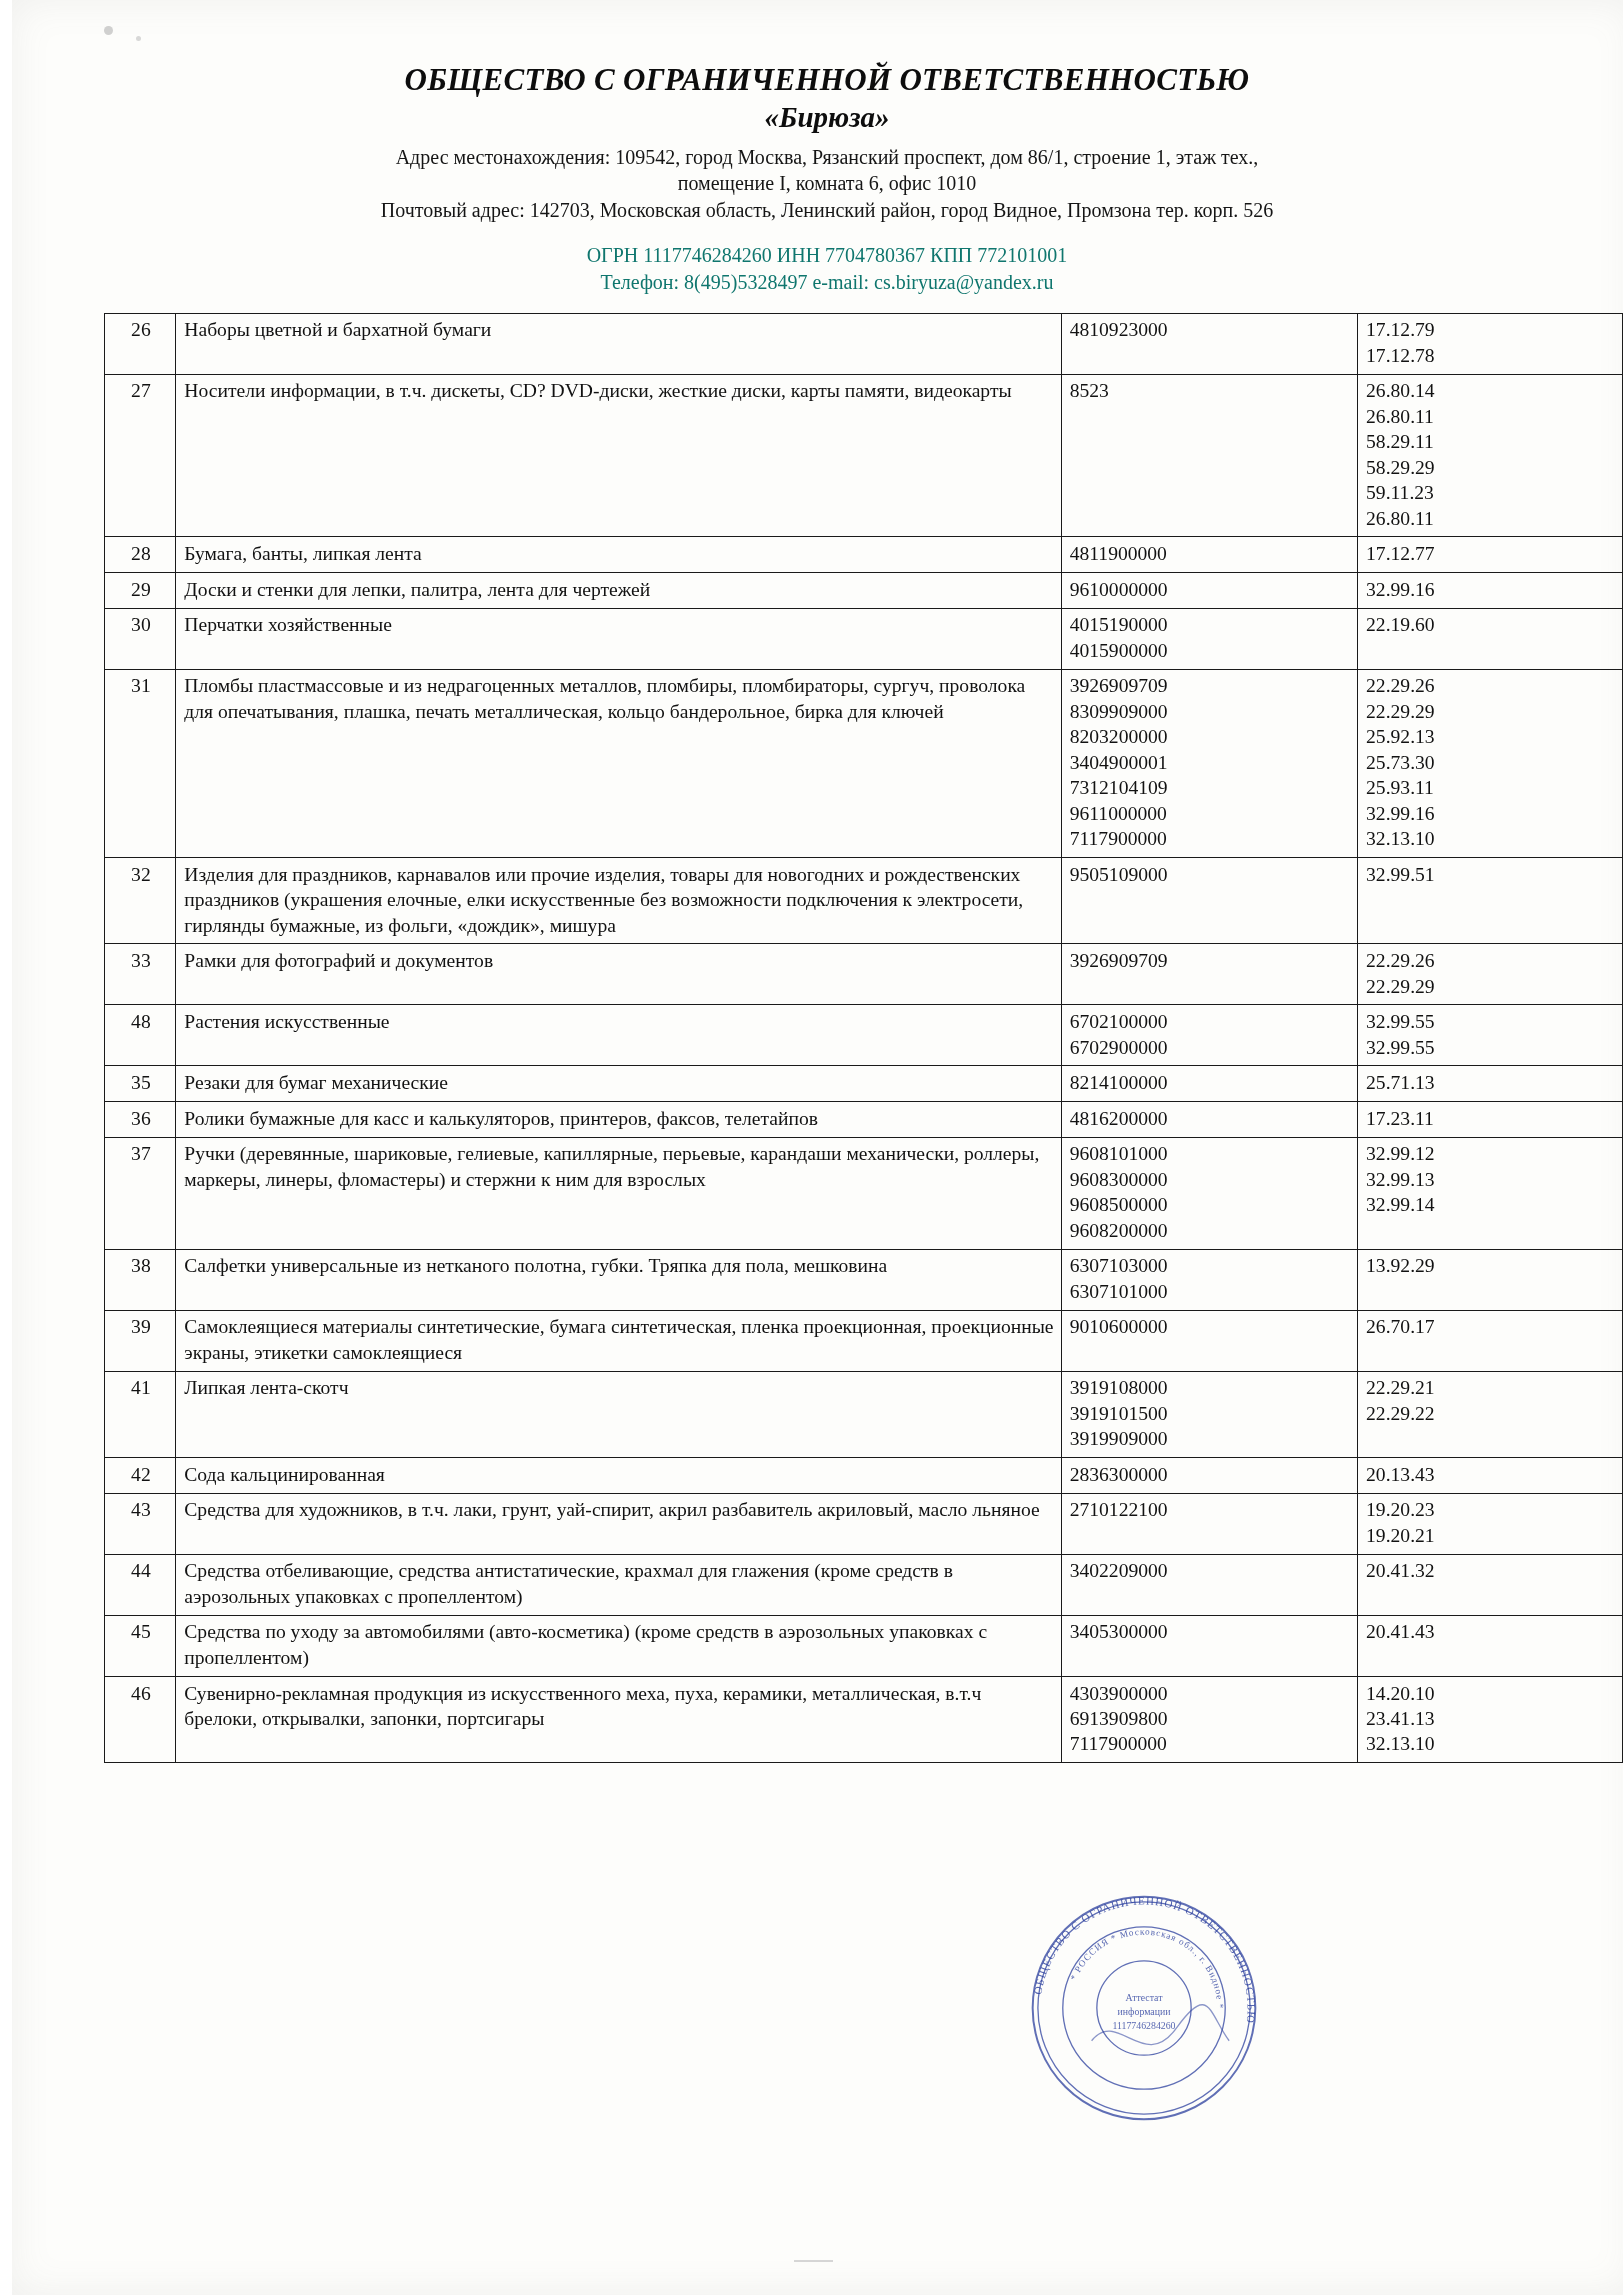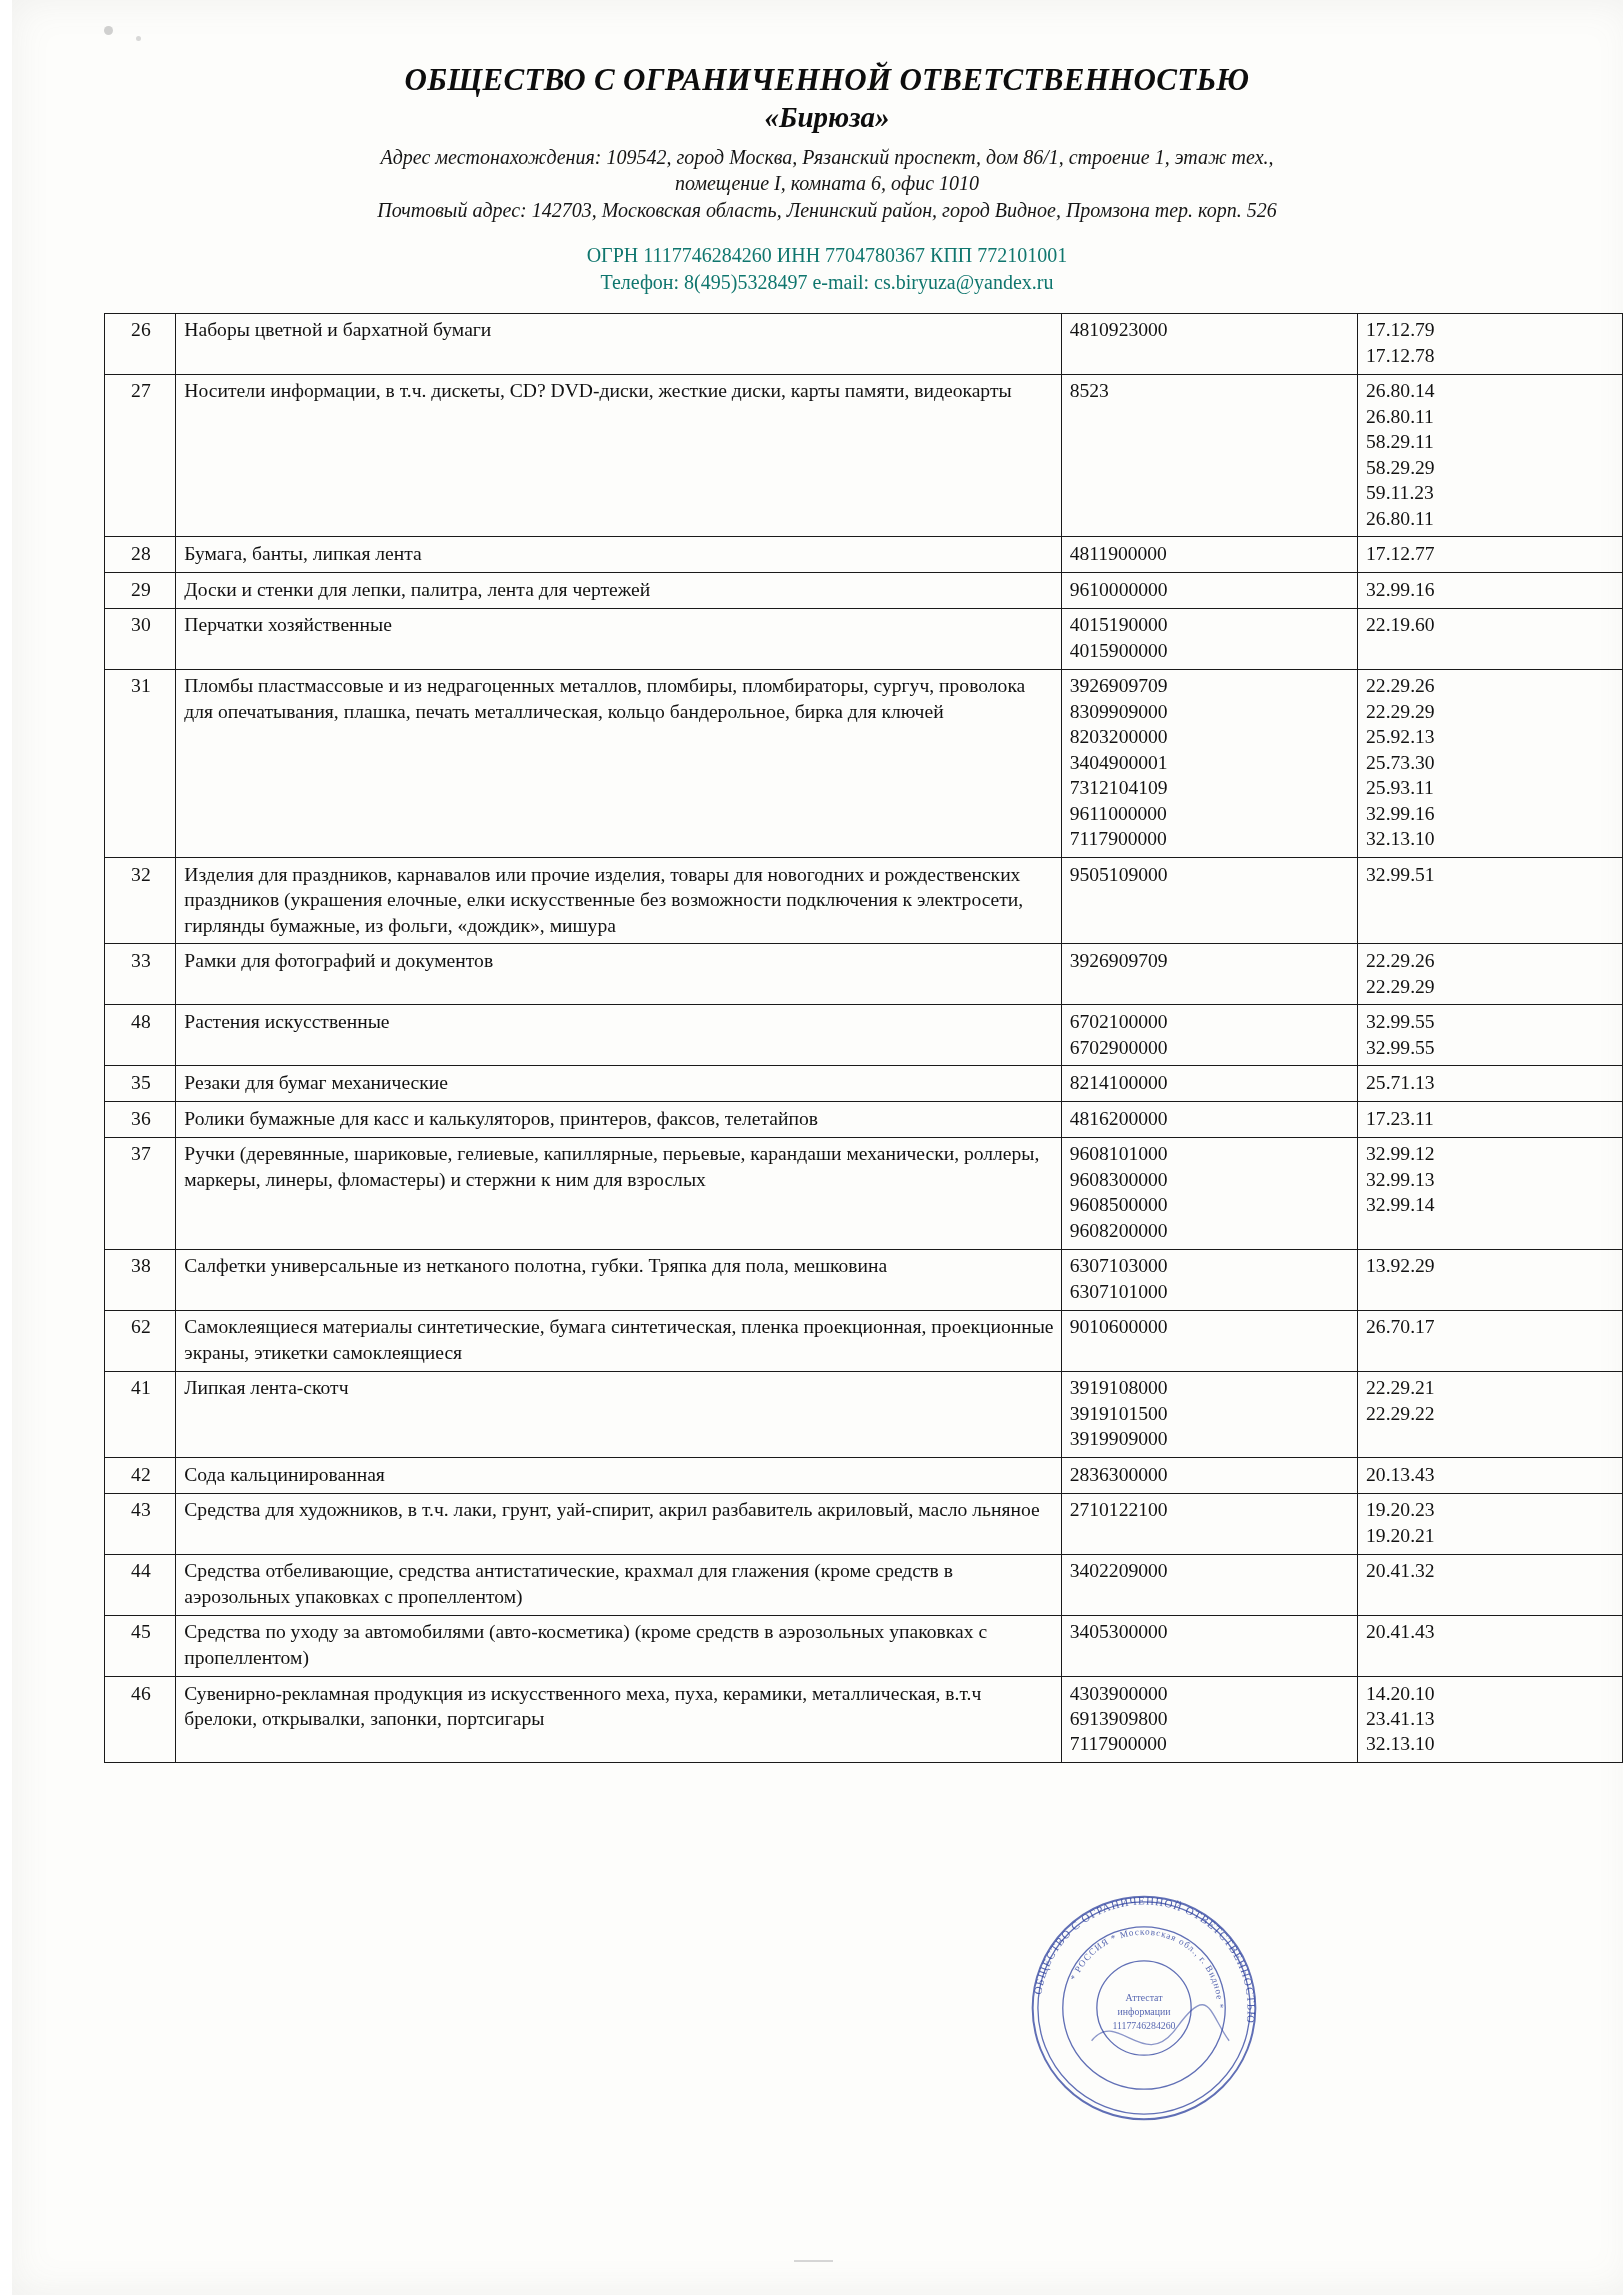--- a/index.html
+++ b/index.html
@@ -43,21 +43,20 @@
     font-style: italic;
     font-size: 29px;
     margin: 2.6px 0 10.5px 0;
     color: #0d0d0d;
   }
   .addr-line {
     text-align: center;
     font-size: 20px;
     line-height: 1.32;
     color: #151515;
-    font-style: italic;
   }
   .gap-block {
     margin-top: 18.3px;
   }
   .reg-line {
     text-align: center;
     font-size: 20px;
     line-height: 1.35;
     color: #0f766e;
   }
@@ -266,21 +265,21 @@
 32.99.14</td>
           </tr>
           <tr>
             <td class="num">38</td>
             <td class="name">Салфетки универсальные из нетканого полотна, губки. Тряпка для пола, мешковина</td>
             <td class="code multi">6307103000
 6307101000</td>
             <td class="okpd multi">13.92.29</td>
           </tr>
           <tr>
-            <td class="num">62</td>
+            <td class="num">39</td>
             <td class="name">Самоклеящиеся материалы синтетические, бумага синтетическая, пленка проекционная, проекционные экраны, этикетки самоклеящиеся</td>
             <td class="code multi">9010600000</td>
             <td class="okpd multi">26.70.17</td>
           </tr>
           <tr>
             <td class="num">41</td>
             <td class="name">Липкая лента-скотч</td>
             <td class="code multi">3919108000
 3919101500
 3919909000</td>

